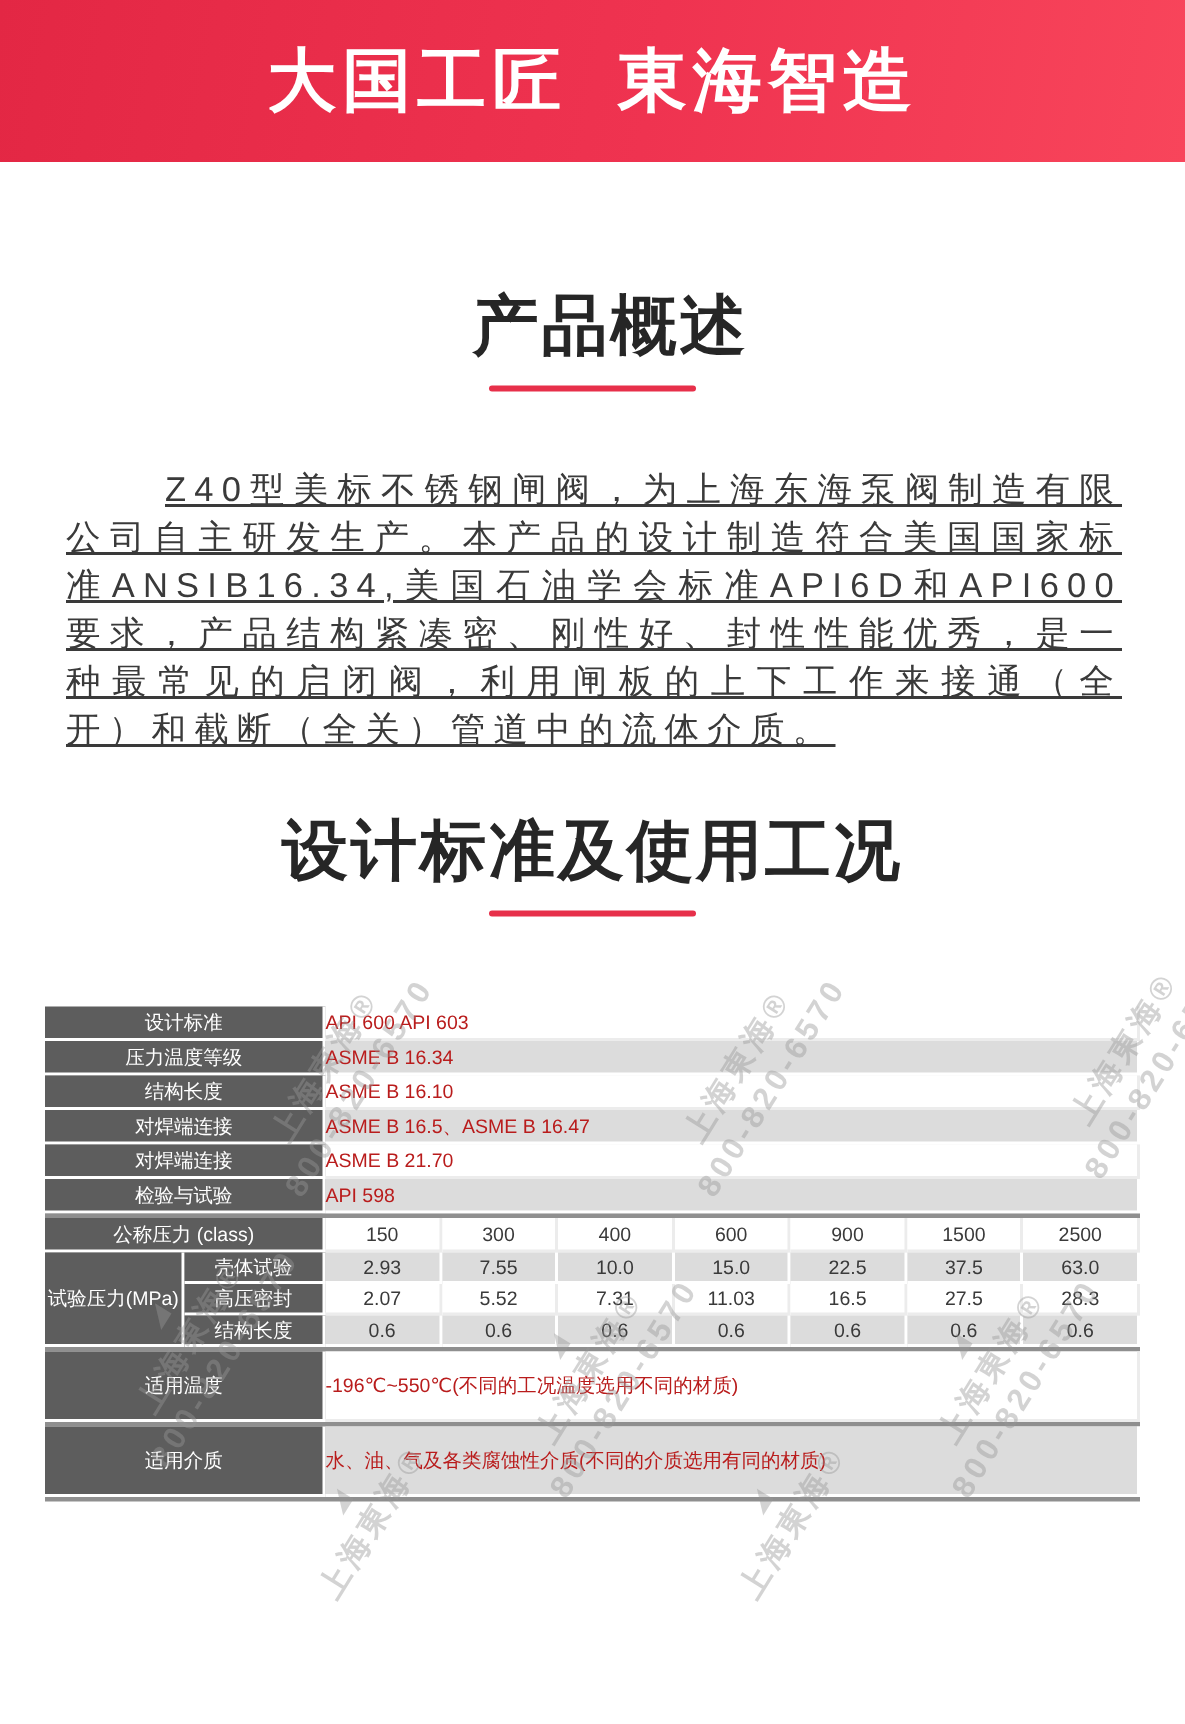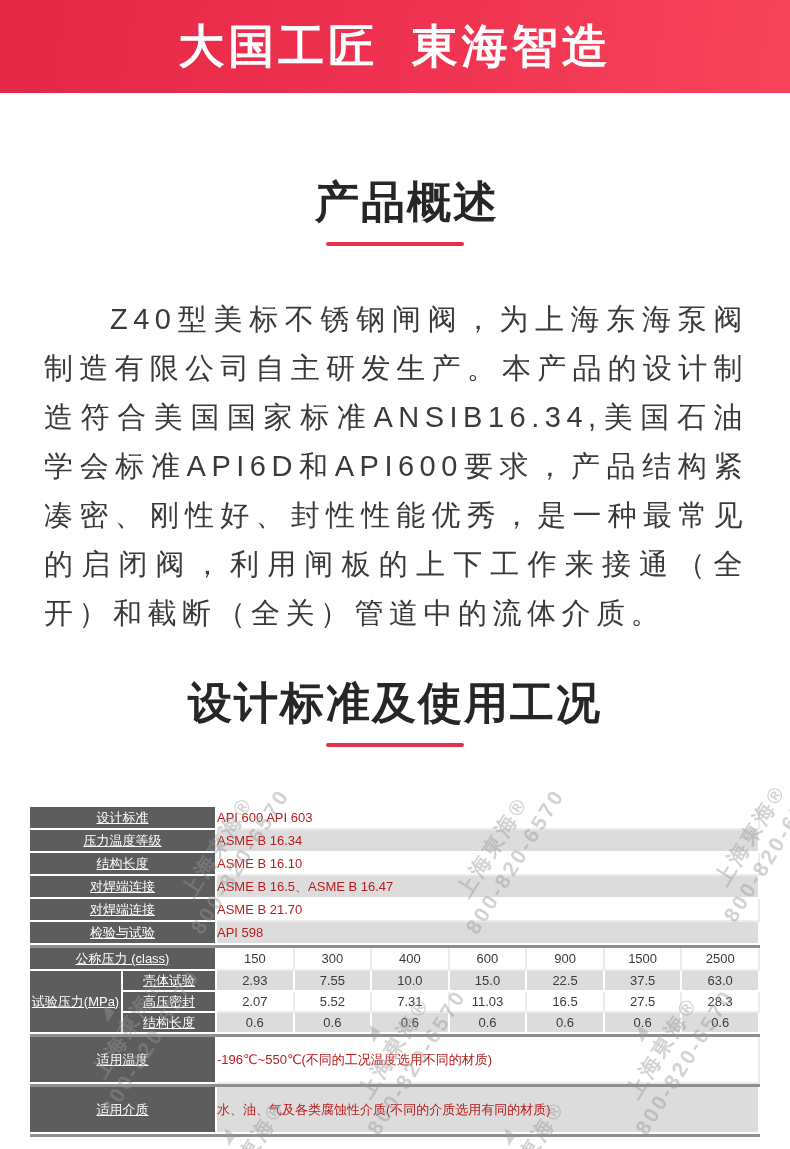--- a/index.html
+++ b/index.html
@@ -6,21 +6,21 @@
   html,body { margin:0; padding:0; }
   body {
     width:790px; height:1149px;
     background:#ffffff;
     font-family:"Liberation Sans","DejaVu Sans",sans-serif;
     overflow:hidden; position:relative;
   }
 
   
   .banner {
-    height:93px; width:790px;
+    height:108px; width:790px;
     background:linear-gradient(100deg,#e32744 0%,#ef3350 55%,#f8455b 100%);
     display:flex; align-items:center; justify-content:center;
     position:relative;
   }
   .banner-title {
     color:#ffffff; font-size:46px; font-weight:bold;
     letter-spacing:4px; white-space:pre;
   }
 
   
@@ -31,35 +31,35 @@
   .section-title.first  { margin-top:80px;margin-left:24px; }
   .section-title.second { margin-top:36px; }
   .title-underline {
     width:138px; height:4px; margin:10px auto 0;
     border-radius:2px;
   }
 
   
   .overview-paragraph {
     margin:49px 42px 0 44px;
-    font-size:29px; line-height:49px; letter-spacing:5.5px;
-    color:#3a3a3a; text-align:justify; text-indent:66px;
+    font-size:23px; line-height:32px; letter-spacing:5.5px;
+    color:#3a3a3a; text-align:justify; text-indent:66px;text-decoration:underline;
   }
 
   
   .table-zone { position:relative; margin:60px 30px 0 30px; }
   table.spec {
     width:730px; border-collapse:separate; border-spacing:0;
     table-layout:fixed; font-size:13px;
   }
   table.spec td { padding:0; vertical-align:middle; }
   td.lbl {
     background:#5d5d5d; color:#ffffff; text-align:center;
     border-right:2px solid #ffffff; border-bottom:2px solid #ffffff;
-    height:23px; font-size:13px;text-decoration:underline;
+    height:23px; font-size:13px;
   }
   tr.tall td.lbl { height:47px; }
   tr.test-row td.lbl { height:21px; }
   td.val {
     text-align:left; padding-left:28px; color:#b91c1c;
   }
   td.num { text-align:center; color:#3a3a3a; }
   tr.shade-white td.val, tr.shade-white td.num {
     background:#ffffff; border-right:2px solid #ececec; border-bottom:2px solid #ececec;
   }

